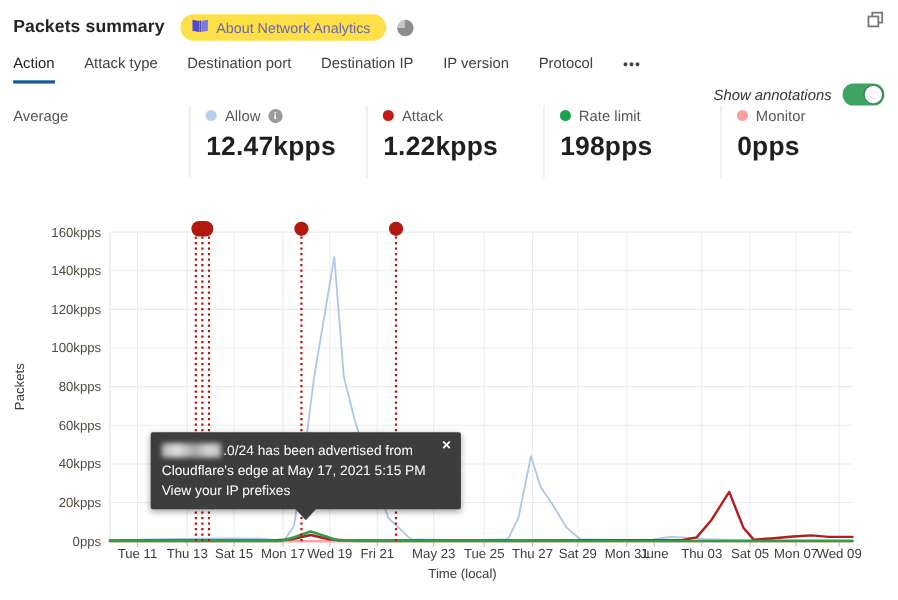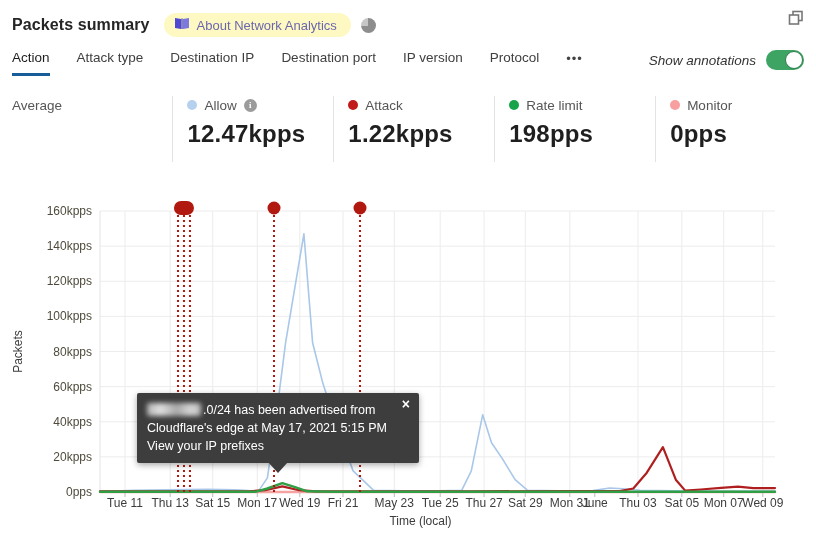--- a/index.html
+++ b/index.html
@@ -5,29 +5,29 @@
   * { box-sizing: border-box; margin: 0; padding: 0; }
   html,body { width: 816px; height: 545px; background:#fff; overflow:hidden;
     font-family: "Liberation Sans", sans-serif; color:#2b2b2b; }
   .app { position:relative; width:816px; height:545px; }
 
   
   .header { position:absolute; top:10px; left:12px; right:12px; height:30px;
     display:flex; align-items:center; }
   .title { font-size:16px; font-weight:700; color:#252525; letter-spacing:.1px; }
   .badge { margin-left:14px; display:inline-flex; align-items:center; gap:7px;
-    background:#fef9c3; border-radius:14px; padding:4px 14px 4px 10px;
+    background:#fde047; border-radius:14px; padding:4px 14px 4px 10px;
     font-size:13px; color:#6b67ad; cursor:pointer; }
   .pie-icon { width:15px; height:15px; border-radius:50%; margin-left:10px;
     background: conic-gradient(#8d8d8d 0 270deg, #c6c6c6 270deg 360deg); }
   .win-icon { margin-left:auto; cursor:pointer; align-self:flex-start; }
 
   
   .tabs-row { position:absolute; top:50px; left:12px; right:12px; height:30px;
-    display:flex; align-items:flex-start; }
+    display:flex; align-items:flex-start;flex-direction:column; }
   .tabs { display:flex; gap:27px; }
   .tab { font-size:13.5px; color:#404040; padding-bottom:8px; cursor:pointer; white-space:nowrap; }
   .tab.active { color:#1d1d1d; border-bottom:3px solid #175d99; }
   .tab-more { font-size:13px; color:#444; letter-spacing:1px; cursor:pointer; padding-top:1px; }
   .annot-ctl { margin-left:auto; display:flex; align-items:center; gap:10px;font-style:italic; }
   .annot-label { font-size:13.5px; color:#333; }
   .toggle { width:38px; height:20px; border-radius:10px; background:#3da463;
     position:relative; cursor:pointer; }
   .knob { position:absolute; right:1px; top:1px; width:18px; height:18px;
     border-radius:50%; background:#fff; border:1px solid #2e7d4c; }
@@ -87,22 +87,22 @@
         <rect x="5" y="1.5" width="9" height="9" fill="none" stroke="#777" stroke-width="1.6"></rect>
         <rect x="1.5" y="5" width="9" height="9" fill="#fff" stroke="#777" stroke-width="1.6"></rect>
       </svg>
     </span>
   </div>
 
   <div class="tabs-row">
     <div class="tabs">
       <span class="tab active">Action</span>
       <span class="tab">Attack type</span>
+      <span class="tab">Destination port</span>
       <span class="tab">Destination IP</span>
-      <span class="tab">Destination port</span>
       <span class="tab">IP version</span>
       <span class="tab">Protocol</span>
       <span class="tab tab-more">•••</span>
     </div>
     <div class="annot-ctl">
       <span class="annot-label">Show annotations</span>
       <span class="toggle">
           <span class="knob"></span>
         </span>
     </div>

